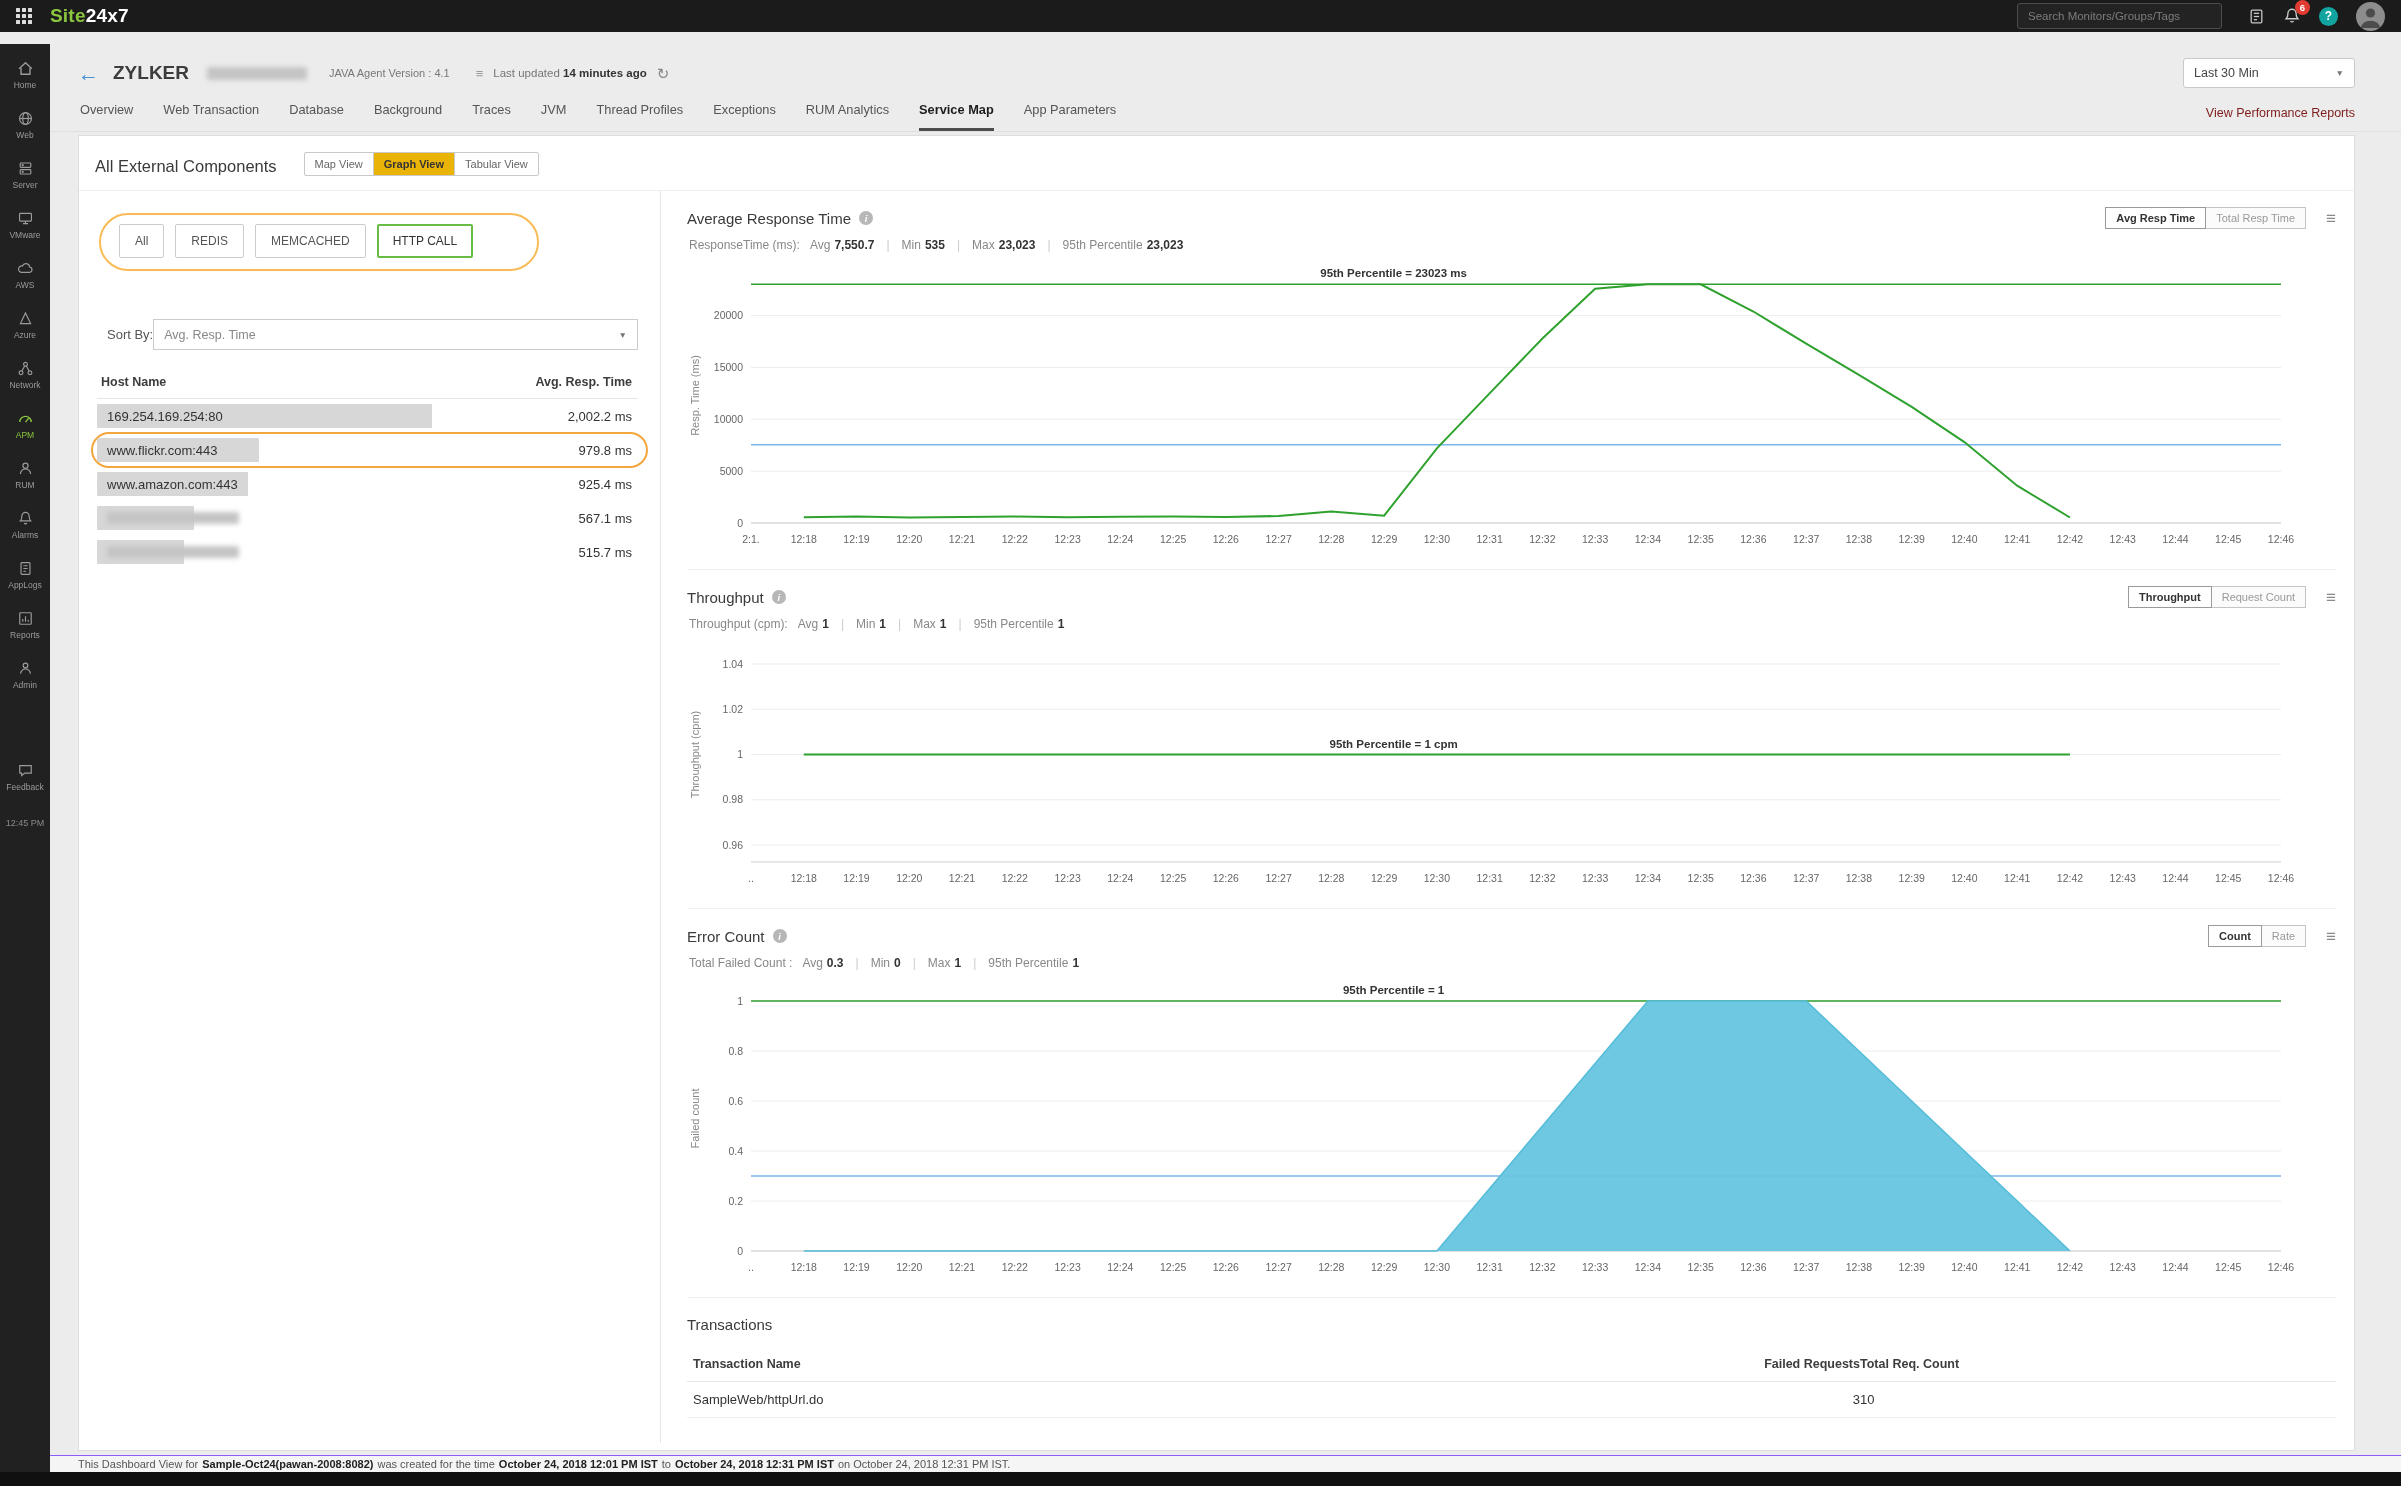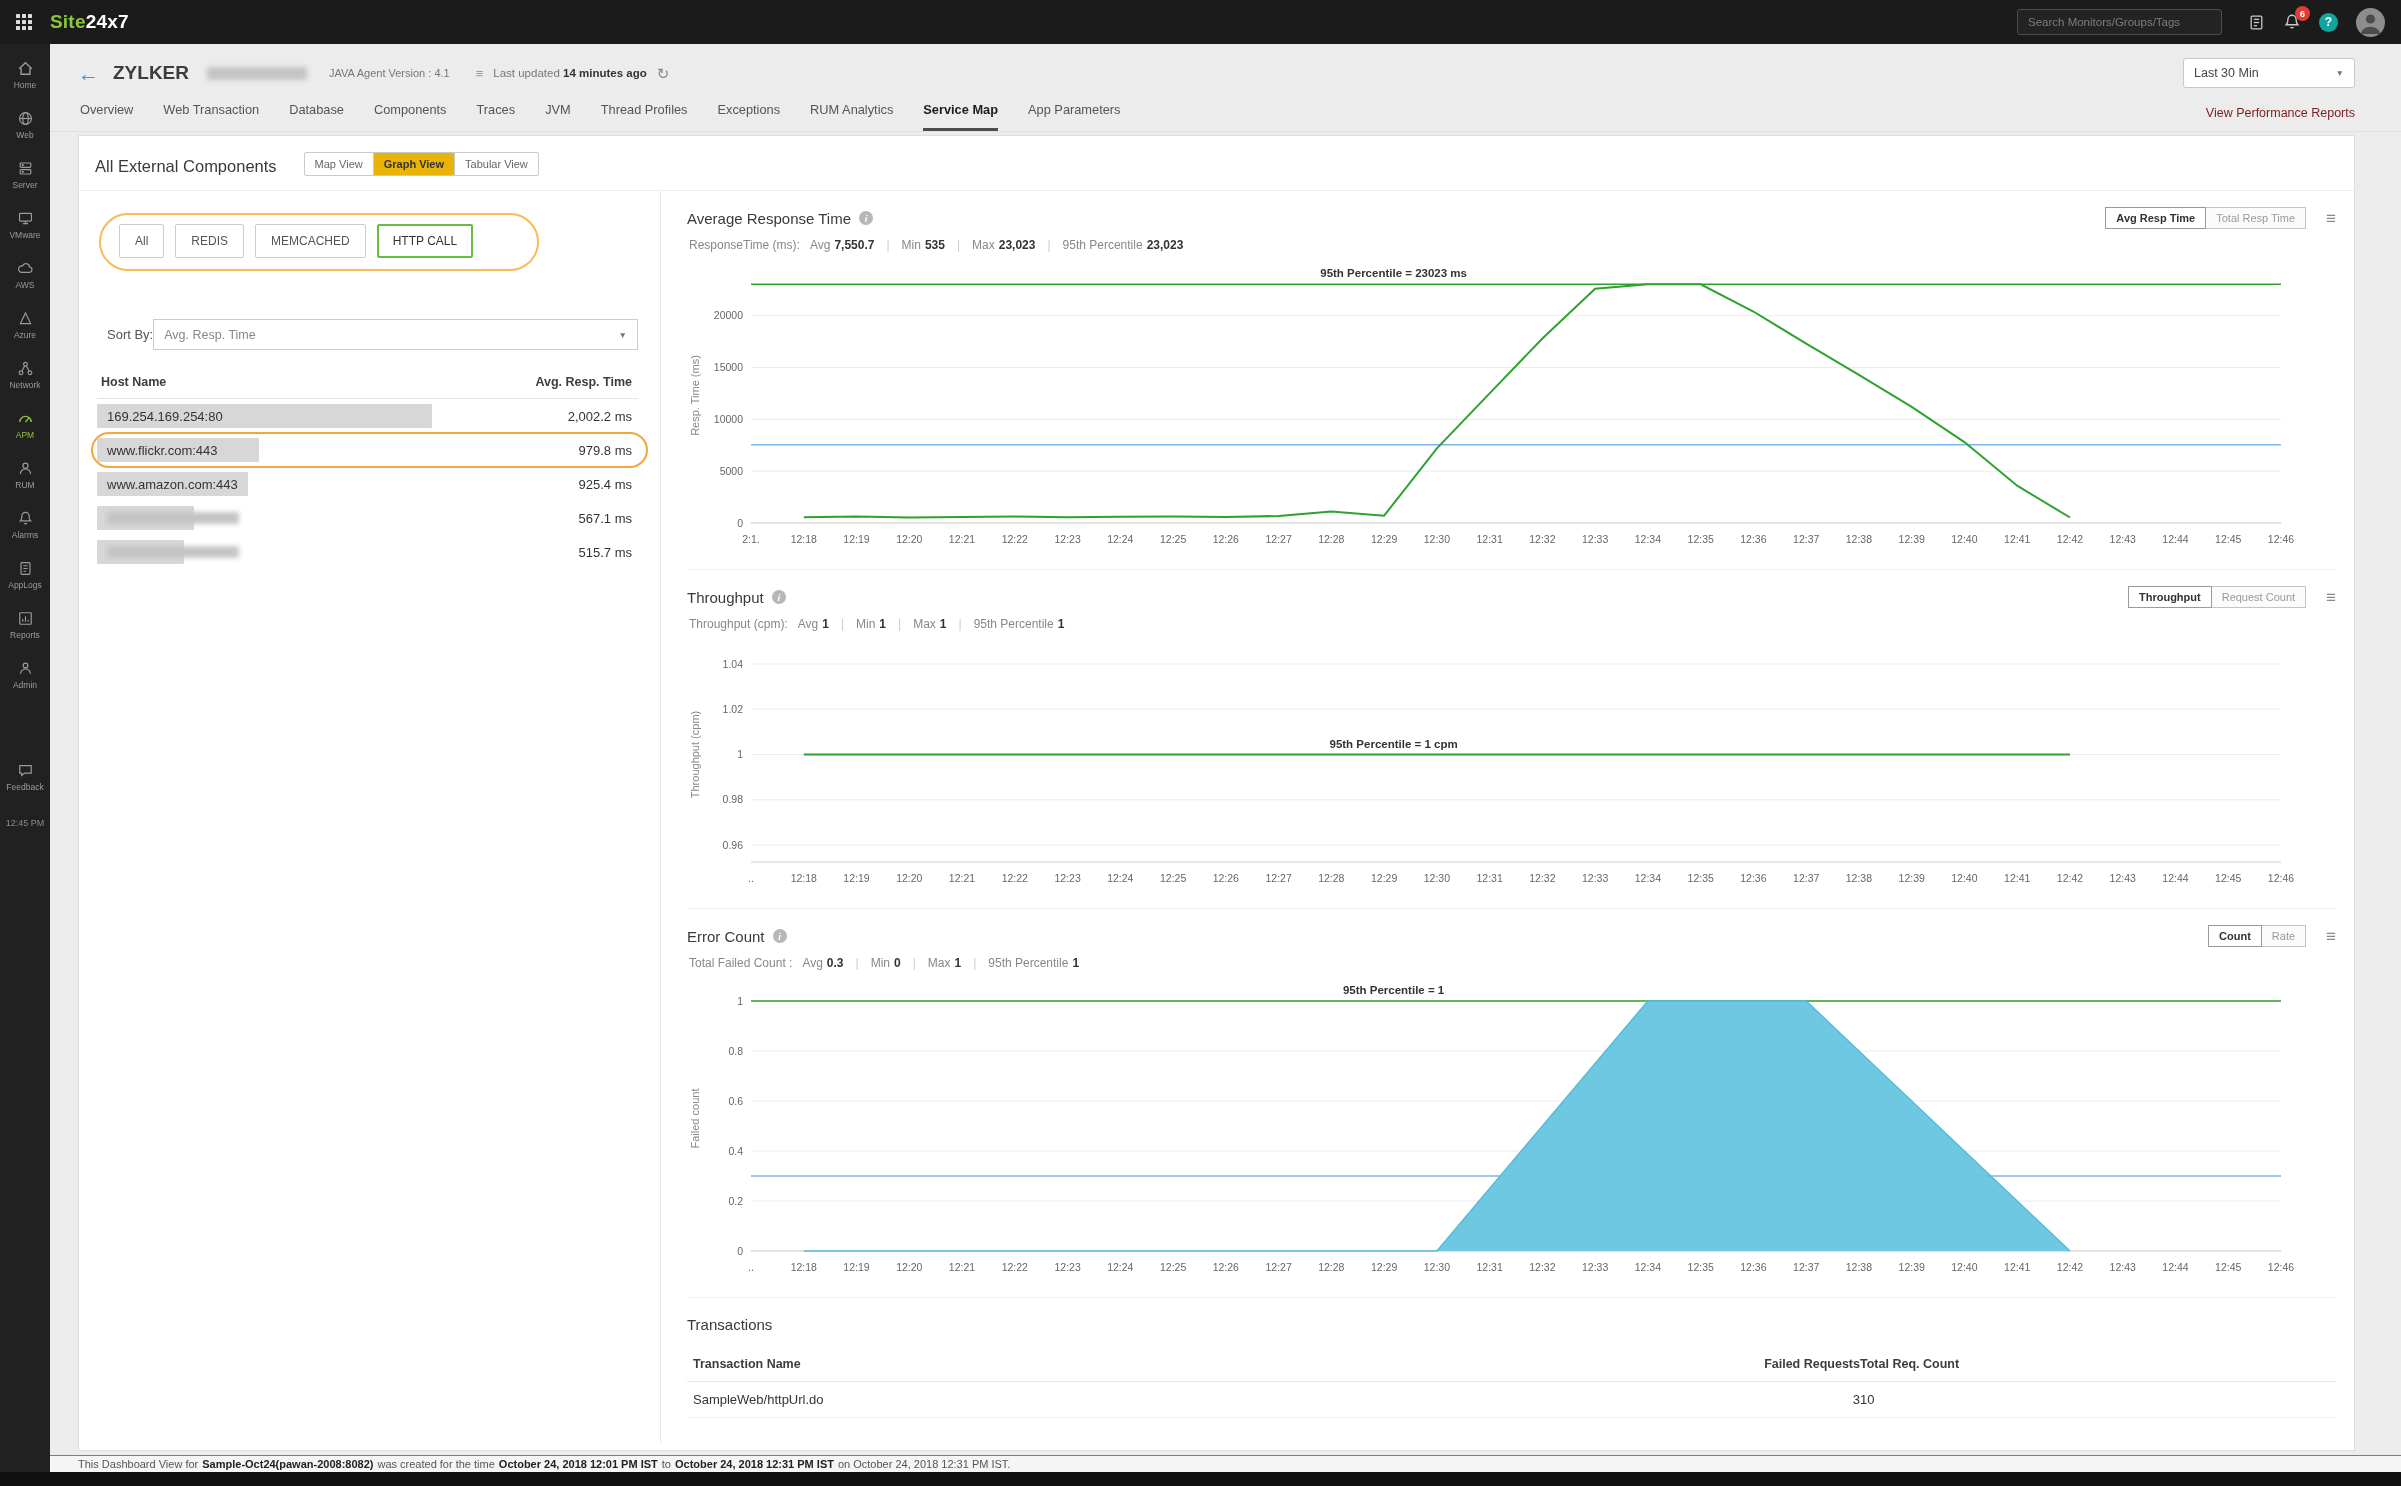--- a/index.html
+++ b/index.html
@@ -1,20 +1,20 @@
 <!DOCTYPE html>
 <html><head>
 <meta charset="utf-8">
 <style>
 *{box-sizing:border-box;margin:0;padding:0}
 html,body{width:2401px;height:1486px;overflow:hidden;font-family:"Liberation Sans","DejaVu Sans",sans-serif;font-size:13px;color:#333;background:#ececec;position:relative}
 b{font-weight:bold}
 
 
-#topbar{position:absolute;top:0;left:0;right:0;height:44px;background:#1b1b1b;display:flex;align-items:center;padding:0 16px;z-index:40}
+#topbar{position:absolute;top:0;left:0;right:0;height:32px;background:#1b1b1b;display:flex;align-items:center;padding:0 16px;z-index:40}
 .grid-icon{display:grid;grid-template-columns:repeat(3,4px);grid-auto-rows:4px;gap:2px;margin-right:18px;cursor:pointer}
 .grid-icon span{background:#dcdcdc;border-radius:.5px}
 .logo{font-size:19px;font-weight:bold;letter-spacing:.2px;cursor:pointer}
 .logo .site{color:#8bc63f}
 .logo .x247{color:#fff}
 .tb-spacer{flex:1}
 .tb-search{width:205px;height:26px;background:#232323;border:1px solid #4d4d4d;border-radius:3px;color:#c9c9c9;font-size:11.5px;padding:0 10px;outline:none;margin-right:8px}
 .tb-search::placeholder{color:#7d7d7d}
 .tb-icon{position:relative;margin-left:18px;color:#c9c9c9;display:flex;align-items:center;cursor:pointer}
 .badge{position:absolute;top:-7px;right:-9px;background:#e03c31;color:#fff;border-radius:8px;min-width:15px;height:15px;font-size:9.5px;display:flex;align-items:center;justify-content:center;font-weight:bold;padding:0 3px}
@@ -318,21 +318,21 @@
       <span>Last 30 Min</span>
       <span class="caret">▼</span>
     </span>
   </div>
 
   <div class="tabs-row">
     <span id="tabs-mount">
         <span class="tab">Overview</span>
         <span class="tab">Web Transaction</span>
         <span class="tab">Database</span>
-        <span class="tab">Components</span>
+        <span class="tab">Background</span>
         <span class="tab">Traces</span>
         <span class="tab">JVM</span>
         <span class="tab">Thread Profiles</span>
         <span class="tab">Exceptions</span>
         <span class="tab">RUM Analytics</span>
         <span class="tab active">Service Map</span>
         <span class="tab">App Parameters</span>
       </span>
     <span class="report-link">View Performance Reports</span>
   </div>

